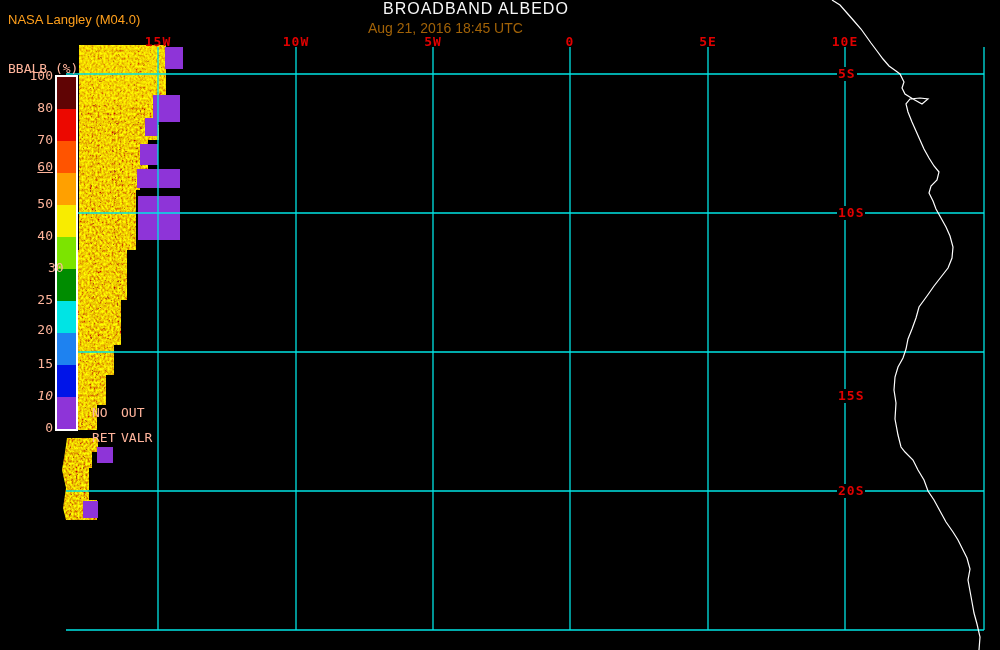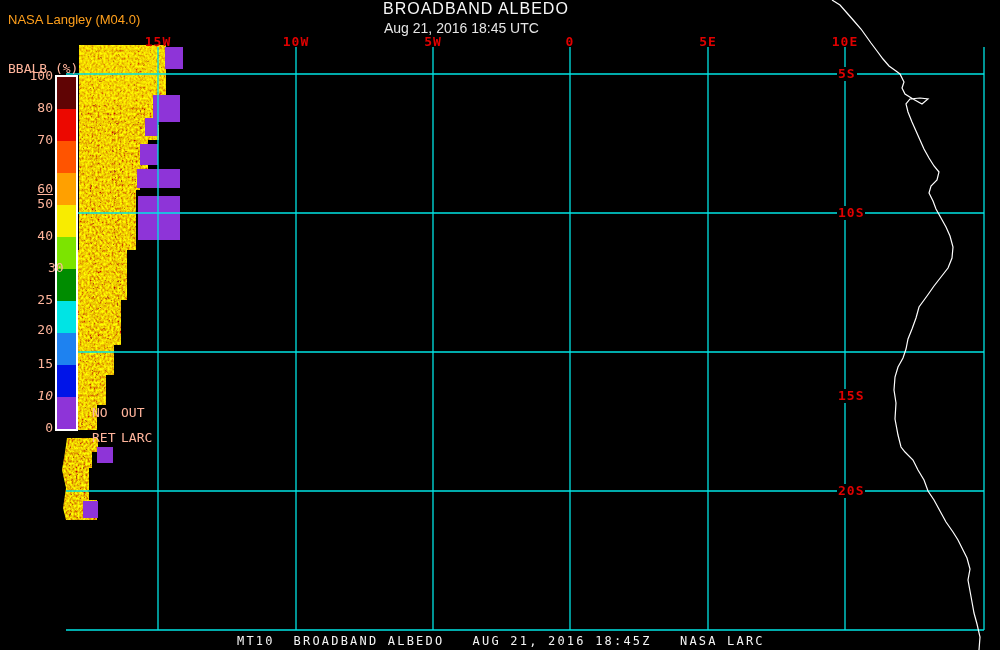--- a/index.html
+++ b/index.html
@@ -5,22 +5,22 @@
   html,body{margin:0;padding:0;background:#000;}
   .screen{position:relative;width:992px;height:650px;background:#000;overflow:hidden;
           font-family:"DejaVu Sans Mono",monospace;}
   .screen *{box-sizing:border-box;}
   svg{position:absolute;left:0;top:0;}
 
   .src-label{position:absolute;left:8px;top:12px;color:#ffa01c;
              font:13px "Liberation Sans",sans-serif;}
   .title{position:absolute;left:383px;top:0;color:#f8f8f8;
          font:16px "Liberation Sans",sans-serif;letter-spacing:1px;}
-  .subtitle{position:absolute;left:368px;top:20px;color:#e5e5e5;
-            font:14px "Liberation Sans",sans-serif;margin-left:16px;}
+  .subtitle{position:absolute;left:368px;top:20px;color:#a16207;
+            font:14px "Liberation Sans",sans-serif;}
 
   .cb-title{position:absolute;left:8px;top:61px;color:#ffb49b;
             font:13px "DejaVu Sans Mono",monospace;}
   .cb-box{position:absolute;left:55px;top:75px;width:23px;height:356px;
           border:2px solid #fff;background:#000;}
   .cb-seg{width:19px;height:32px;}
   .cb-ticks{position:absolute;left:0;top:0;width:53px;height:500px;}
   .cb-tick{position:absolute;right:0;width:53px;text-align:right;color:#ffb49b;
            font:13px "DejaVu Sans Mono",monospace;line-height:14px;}
   .flag{position:absolute;top:400px;color:#ffb49b;
@@ -122,49 +122,48 @@
       <div class="cb-seg" style="background: rgb(0, 140, 0);"></div>
       <div class="cb-seg" style="background: rgb(0, 228, 228);"></div>
       <div class="cb-seg" style="background: rgb(30, 130, 240);"></div>
       <div class="cb-seg" style="background: rgb(0, 20, 232);"></div>
       <div class="cb-seg" style="background: rgb(142, 52, 216);"></div>
     </div>
   <div class="cb-ticks" id="cb-ticks">
       <div class="cb-tick" style="top: 69px;">100</div>
       <div class="cb-tick" style="top: 101px;">80</div>
       <div class="cb-tick" style="top: 133px;">70</div>
-      <div class="cb-tick" style="top: 182px; text-decoration: underline;">60</div>
+      <div class="cb-tick" style="top: 160px; text-decoration: underline;">60</div>
       <div class="cb-tick" style="top: 197px;">50</div>
       <div class="cb-tick" style="top: 229px;">40</div>
       <div class="cb-tick" style="top: 261px; padding-left: 48px;">30</div>
       <div class="cb-tick" style="top: 293px;">25</div>
       <div class="cb-tick" style="top: 323px; margin-left: 32px;">20</div>
       <div class="cb-tick" style="top: 357px;">15</div>
       <div class="cb-tick" style="top: 389px; font-style: italic;">10</div>
       <div class="cb-tick" style="top: 421px;">0</div>
     </div>
 
   <div class="flag" style="left:92px">
     <div>NO</div>
     <div>RET</div>
   </div>
   <div class="flag" style="left:121px">
     <div>OUT</div>
-    <div>LARC</div>
+    <div>VALR</div>
   </div>
 
   <div id="lon-labels">
       <div class="lon-label" style="left: 158px;">15W</div>
       <div class="lon-label" style="left: 296px;">10W</div>
       <div class="lon-label" style="left: 433px;">5W</div>
       <div class="lon-label" style="left: 570px;">0</div>
       <div class="lon-label" style="left: 708px;">5E</div>
       <div class="lon-label" style="left: 845px;">10E</div>
     </div>
   <div id="lat-labels">
       <div class="lat-label" style="left: 837px; top: 67px;">5S</div>
       <div class="lat-label" style="left: 837px; top: 206px;">10S</div>
       <div class="lat-label" style="left: 837px; top: 345px; margin-top: 44px;">15S</div>
       <div class="lat-label" style="left: 837px; top: 484px;">20S</div>
     </div>
 
-  <div class="footer-text">MT10  BROADBAND ALBEDO   AUG 21, 2016 18:45Z   NASA LARC</div>
 </div>
 
 </body></html>

